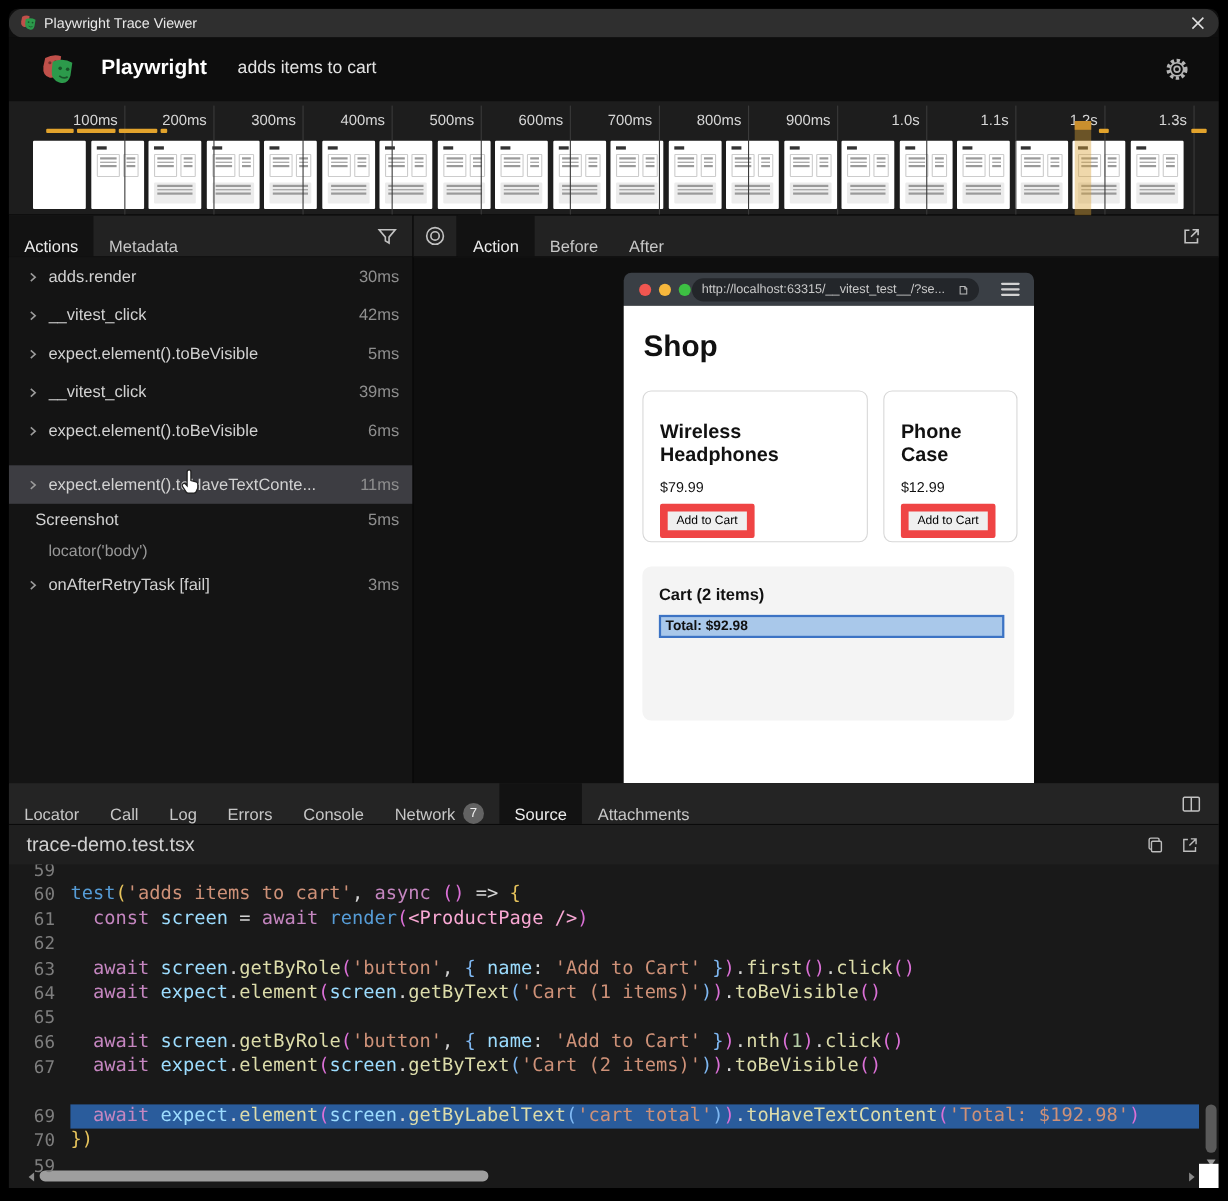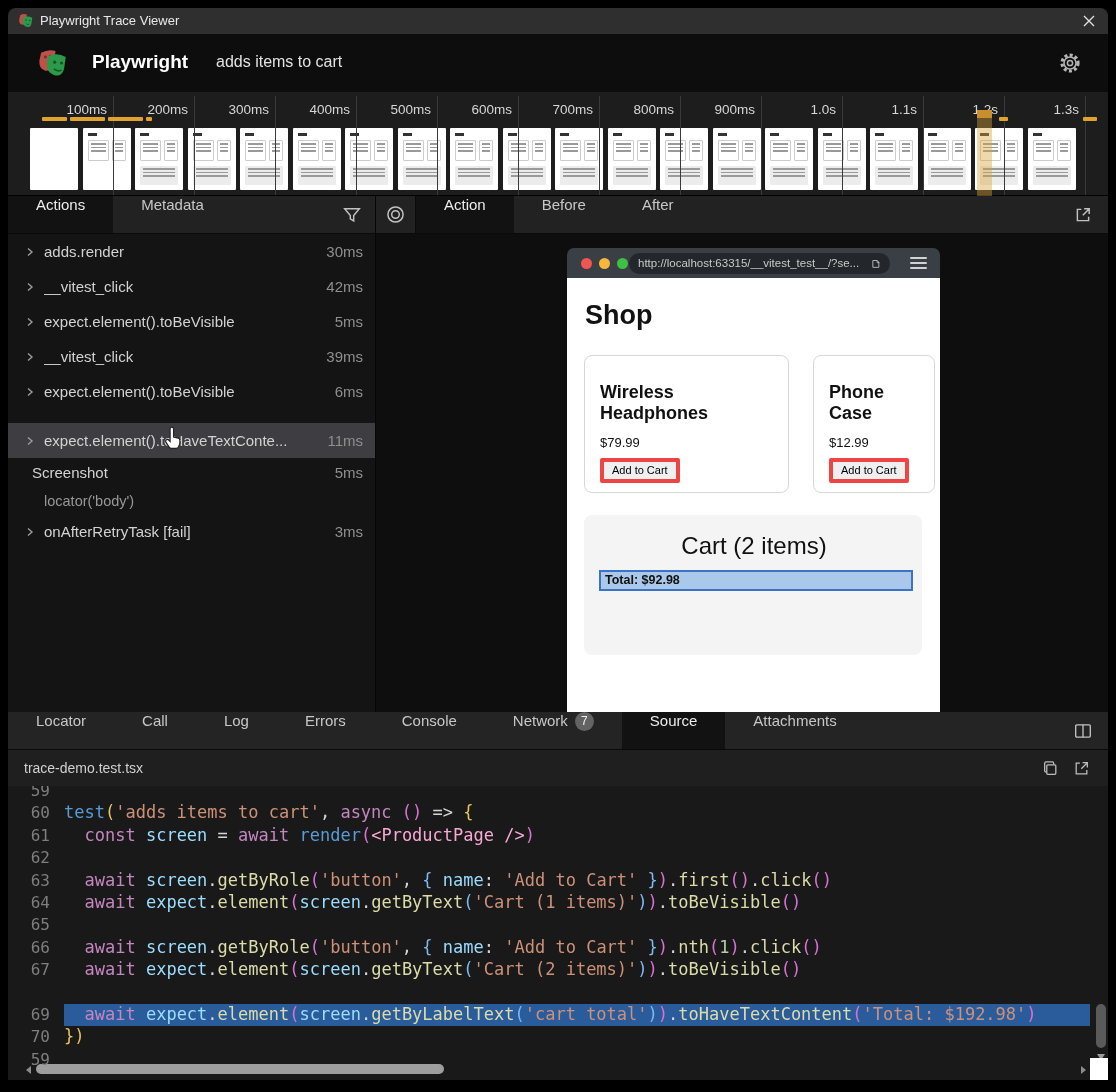--- a/index.html
+++ b/index.html
@@ -2,21 +2,21 @@
 <html><head>
 <meta charset="utf-8">
 <style>
   * { margin:0; padding:0; box-sizing:border-box; }
   html,body { width:1116px; height:1092px; background:#000; overflow:hidden;
               font-family:"Liberation Sans", sans-serif; }
   .window { position:absolute; left:8px; top:8px; width:1100px; height:1072px;
             background:#0f0f0f; border-radius:8px 8px 0 0; overflow:hidden; }
 
   
-  .titlebar { position:absolute; left:0; top:0; width:100%; height:26px; background:#2f2f2f; }
+  .titlebar { position:absolute; left:0; top:0; width:100%; height:26px; background:#2f2f2f;border-radius:13px; }
   .titlebar .tb-icon { position:absolute; left:9px; top:4px; width:18px; height:18px; }
   .titlebar .tb-title { position:absolute; left:32px; top:5px; font-size:13px; color:#e8e8e8; }
   .titlebar .tb-close { position:absolute; right:12px; top:6px; width:14px; height:14px; cursor:pointer; }
 
   
   .header { position:absolute; left:0; top:26px; width:100%; height:58px; background:#0d0d0d; }
   .header .logo { position:absolute; left:28px; top:12px; width:34px; height:34px; }
   .header .app { position:absolute; left:84px; top:17px; font-size:19px; font-weight:bold; color:#fff; }
   .header .test-title { position:absolute; left:208px; top:19px; font-size:16px; color:#e3e3e3; }
   .header .gear { position:absolute; right:26px; top:17px; width:24px; height:24px; cursor:pointer; }
@@ -36,21 +36,21 @@
   .tcart { position:absolute; left:5px; top:38px; width:38px; height:19px; background:#ececec; border-radius:1px; padding:2px 3px; }
   .ml { height:1.5px; background:#9a9a9a; margin-bottom:2px; }
 
   
   .main { position:absolute; left:0; top:188px; width:100%; height:516px; }
   .left-panel  { position:absolute; left:0; top:0; width:367px; height:100%; background:#141414; }
   .v-divider   { position:absolute; left:367px; top:0; width:1px; height:100%; background:#060606; }
   .right-panel { position:absolute; left:368px; top:0; right:0; height:100%; background:#0e0e0e; }
 
   .tabstrip { position:absolute; left:0; top:0; right:0; height:38px; background:#222; border-bottom:1px solid #0a0a0a; display:flex; align-items:stretch; }
-  .tab { display:flex; align-items:flex-start; padding:0 28px; font-size:15px; color:#c7c7c7; cursor:pointer; }
+  .tab { display:flex; align-items:flex-end; padding:0 14px; font-size:15px; color:#c7c7c7; cursor:pointer; }
   .tab.sel { background:#121212; color:#ececec; }
   .strip-icon { position:absolute; top:10px; width:18px; height:18px; cursor:pointer; }
   .target-cell { width:40px; display:flex; align-items:center; justify-content:center; border-right:1px solid #0a0a0a; cursor:pointer; }
 
   .action-list { position:absolute; left:0; top:38px; right:0; bottom:0; }
   .arow { position:relative; height:35px; display:flex; align-items:center; cursor:pointer; }
   .arow.sel { background:#3d3d42;margin-top:14px; }
   .arow .chev { width:10px; height:10px; margin-left:17px; flex:none; }
   .arow .albl { margin-left:9px; font-size:15px; color:#d2d2d2; white-space:nowrap; overflow:hidden; }
   .arow.nochev .albl { margin-left:24px; }
@@ -66,38 +66,38 @@
   .light { width:11px; height:11px; border-radius:50%; }
   .urlbar { position:absolute; left:62px; right:50px; top:4.5px; height:21px; background:#23262a; border-radius:11px;
             display:flex; align-items:center; padding:0 9px; cursor:text; }
   .urltext { font-size:11.5px; color:#c9c9c9; white-space:nowrap; overflow:hidden; flex:1; }
   .copy-sm { width:12px; height:13px; flex:none; margin-left:6px; }
   .burger { position:absolute; right:13px; top:9px; width:17px; cursor:pointer; }
   .burger div { height:2px; background:#d2d2d2; margin-bottom:3px; border-radius:1px; }
 
   .page { position:absolute; left:0; top:30px; width:100%; height:434px; background:#fff; overflow:hidden; color:#111; }
   .shop-h1 { position:absolute; left:18px; top:22px; font-size:27px; font-weight:bold; }
-  .cards { position:absolute; left:17px; top:77px; display:flex; gap:24px; }
+  .cards { position:absolute; left:17px; top:77px; display:flex; gap:14px; }
   .pcard { border:1px solid #d8d8d8; border-radius:8px; height:138px; padding:14px 15px; background:#fff; }
   .pcard.c0 { width:205px; } .pcard.c1 { width:122px; }
   .pname { font-size:18px; font-weight:bold; line-height:21px; margin-top:12px; }
   .pprice { font-size:13px; margin-top:11px; }
-  .pbtn { display:inline-block; font-size:11px; padding:2px 8px 3px; border:4px solid #ef4444; background:#efefef; border-radius:2px; margin-top:8px; cursor:pointer; }
+  .pbtn { display:inline-block; font-size:11px; padding:2px 8px 3px; border:7px solid #ef4444; background:#efefef; border-radius:2px; margin-top:8px; cursor:pointer; }
   .cartbox { position:absolute; left:17px; top:237px; width:338px; height:140px; background:#f4f4f4; border-radius:8px; padding:17px 13px 0 15px; }
-  .cart-h { font-size:24px; font-weight:normal;text-align:center; }
+  .cart-h { font-size:15px; font-weight:bold; }
   .cart-ul { font-size:12.5px; margin:10px 0 0 27px; line-height:15px; }
   .cart-total { margin-top:10px; width:314px; background:#a9c8ea; border:2px solid #3c73c4; font-size:12.5px; font-weight:bold; padding:1px 4px 2px; }
 
   
   .bottom { position:absolute; left:0; top:704px; width:100%; height:368px; background:#191919; }
   .bottom .tabstrip { background:#242424; }
   .badge { display:inline-block; min-width:19px; height:19px; border-radius:10px; background:#636363; color:#f0f0f0;
            font-size:12px; line-height:19px; text-align:center; margin-left:7px; }
   .filebar { position:absolute; left:0; top:38px; right:0; height:36px; background:#1f1f1f; display:flex; align-items:center; }
-  .filename { font-size:14px; color:#d0d0d0; margin-left:16px; }
+  .filename { font-size:18px; color:#d0d0d0; margin-left:16px; }
   .filebar .ic { width:17px; height:17px; cursor:pointer; }
   .code { position:absolute; left:0; top:74px; right:0; bottom:0; font-family:"DejaVu Sans Mono", monospace; font-size:17px; overflow:hidden; }
   .cline { position:absolute; left:0; right:0; height:22.4px; display:flex; white-space:pre;justify-content:flex-end; }
   .gut { width:42px; text-align:right; color:#7e7e7e; font-size:16px; padding-top:1px; flex:none; }
   .ctext { margin-left:14px; flex:1; padding-top:0; }
   .cline.hl .ctext { background:#2a5c9c; margin-right:18px; }
   .tok-k{color:#C586C0} .tok-f{color:#DCDCAA} .tok-b{color:#569CD6} .tok-v{color:#9CDCFE}
   .tok-s{color:#CE9178} .tok-n{color:#B5CEA8} .tok-p{color:#D4D4D4} .tok-t{color:#f9a8d4}
   .tok-g1{color:#E6C35C} .tok-g2{color:#DA70D6} .tok-g3{color:#7FB8F2}
 

